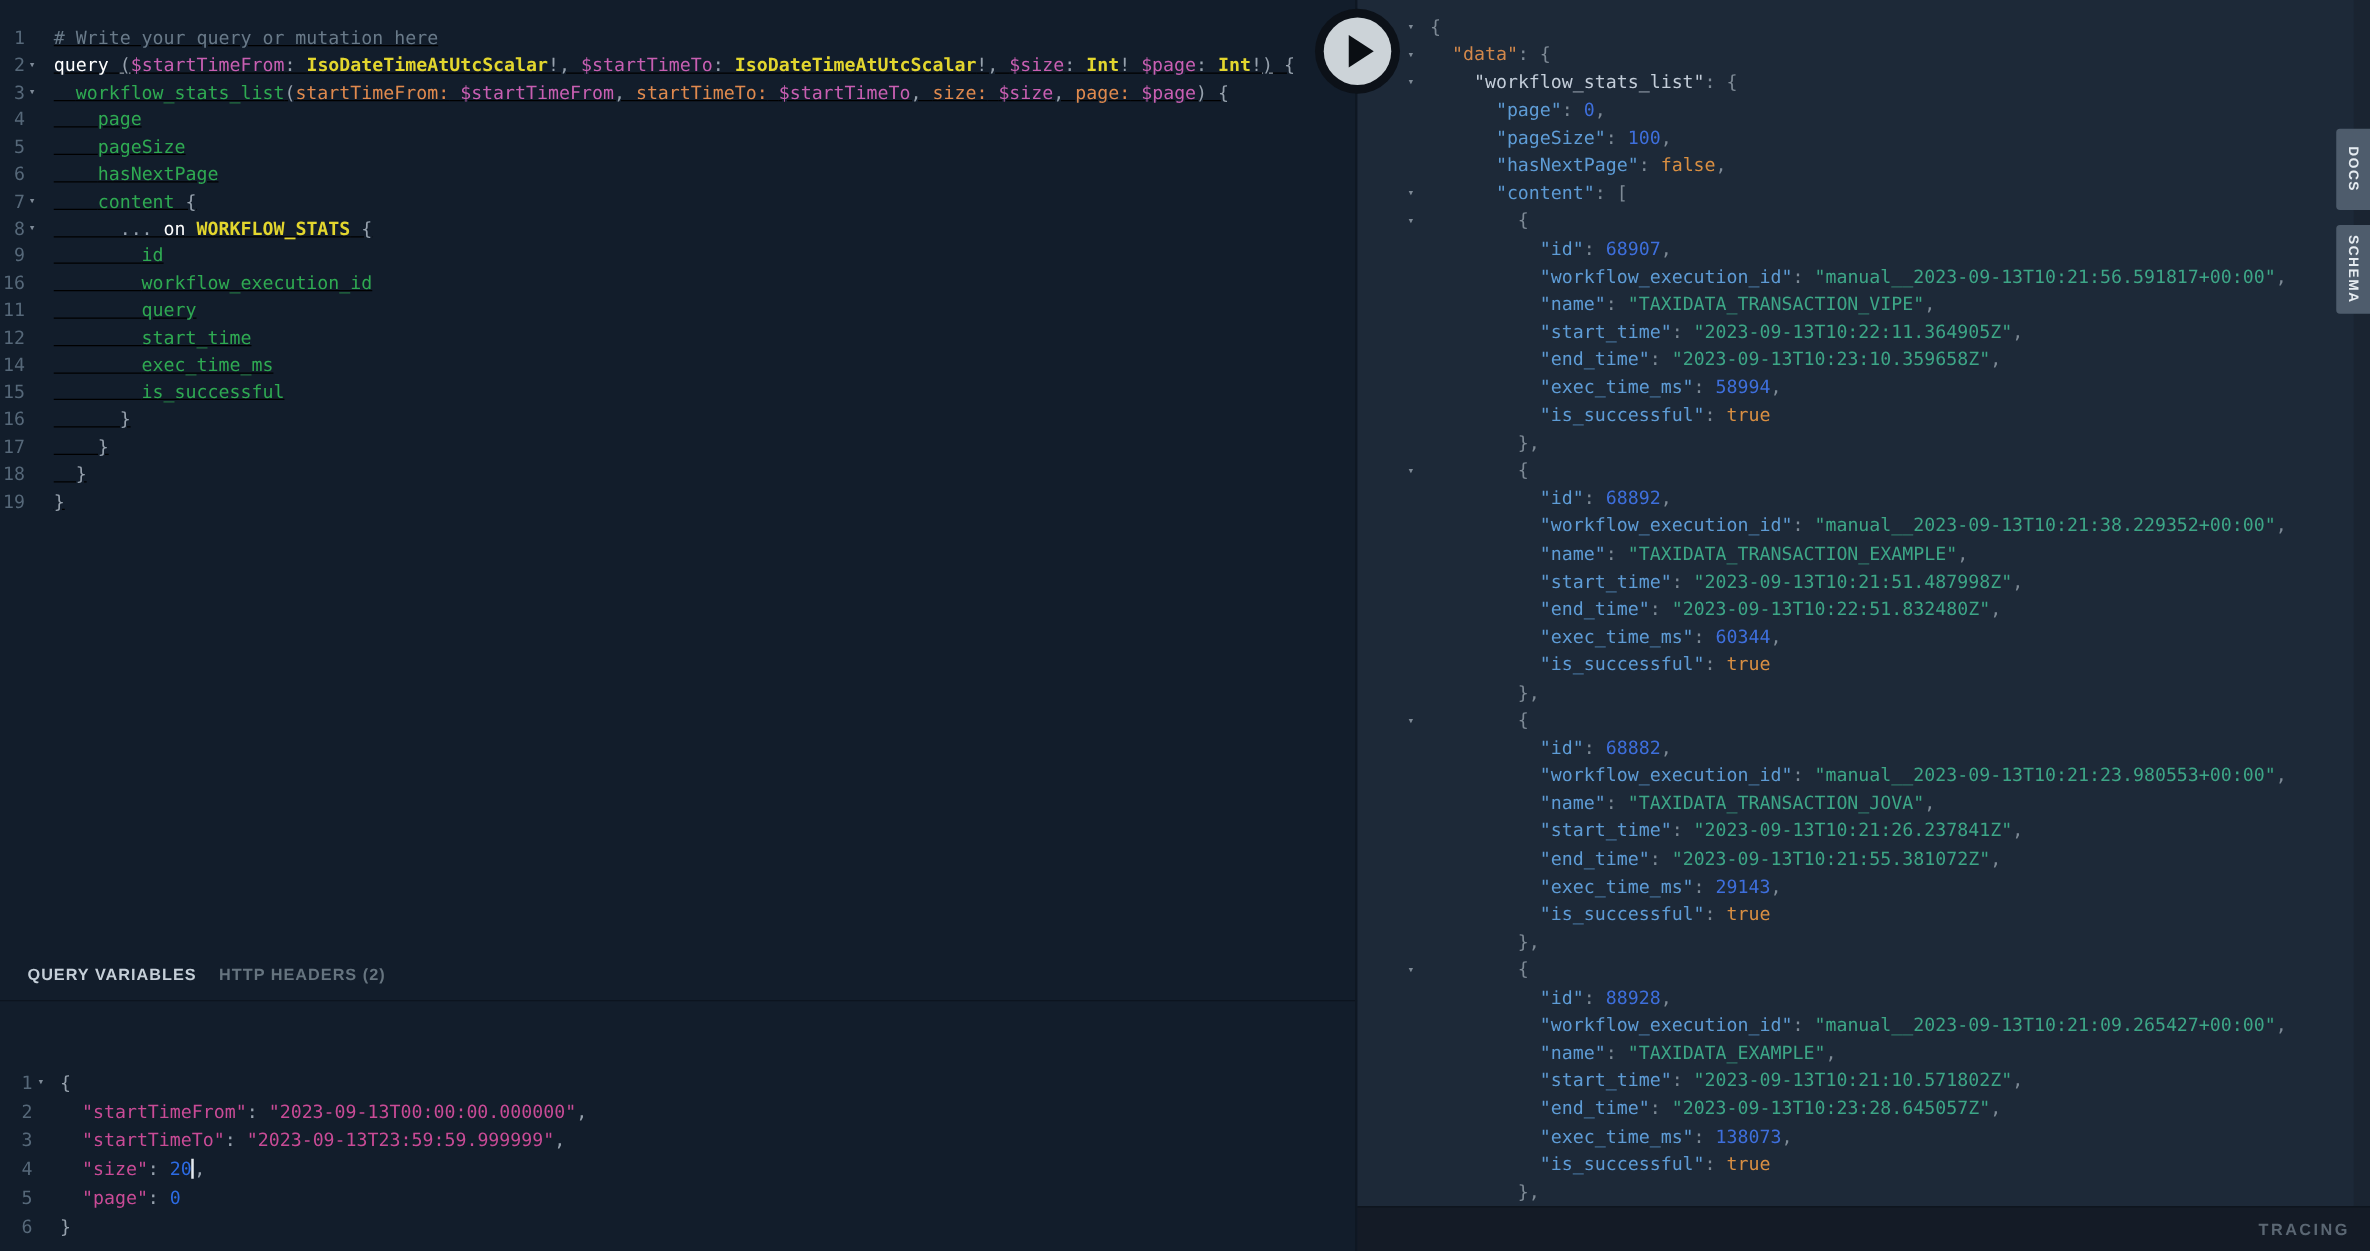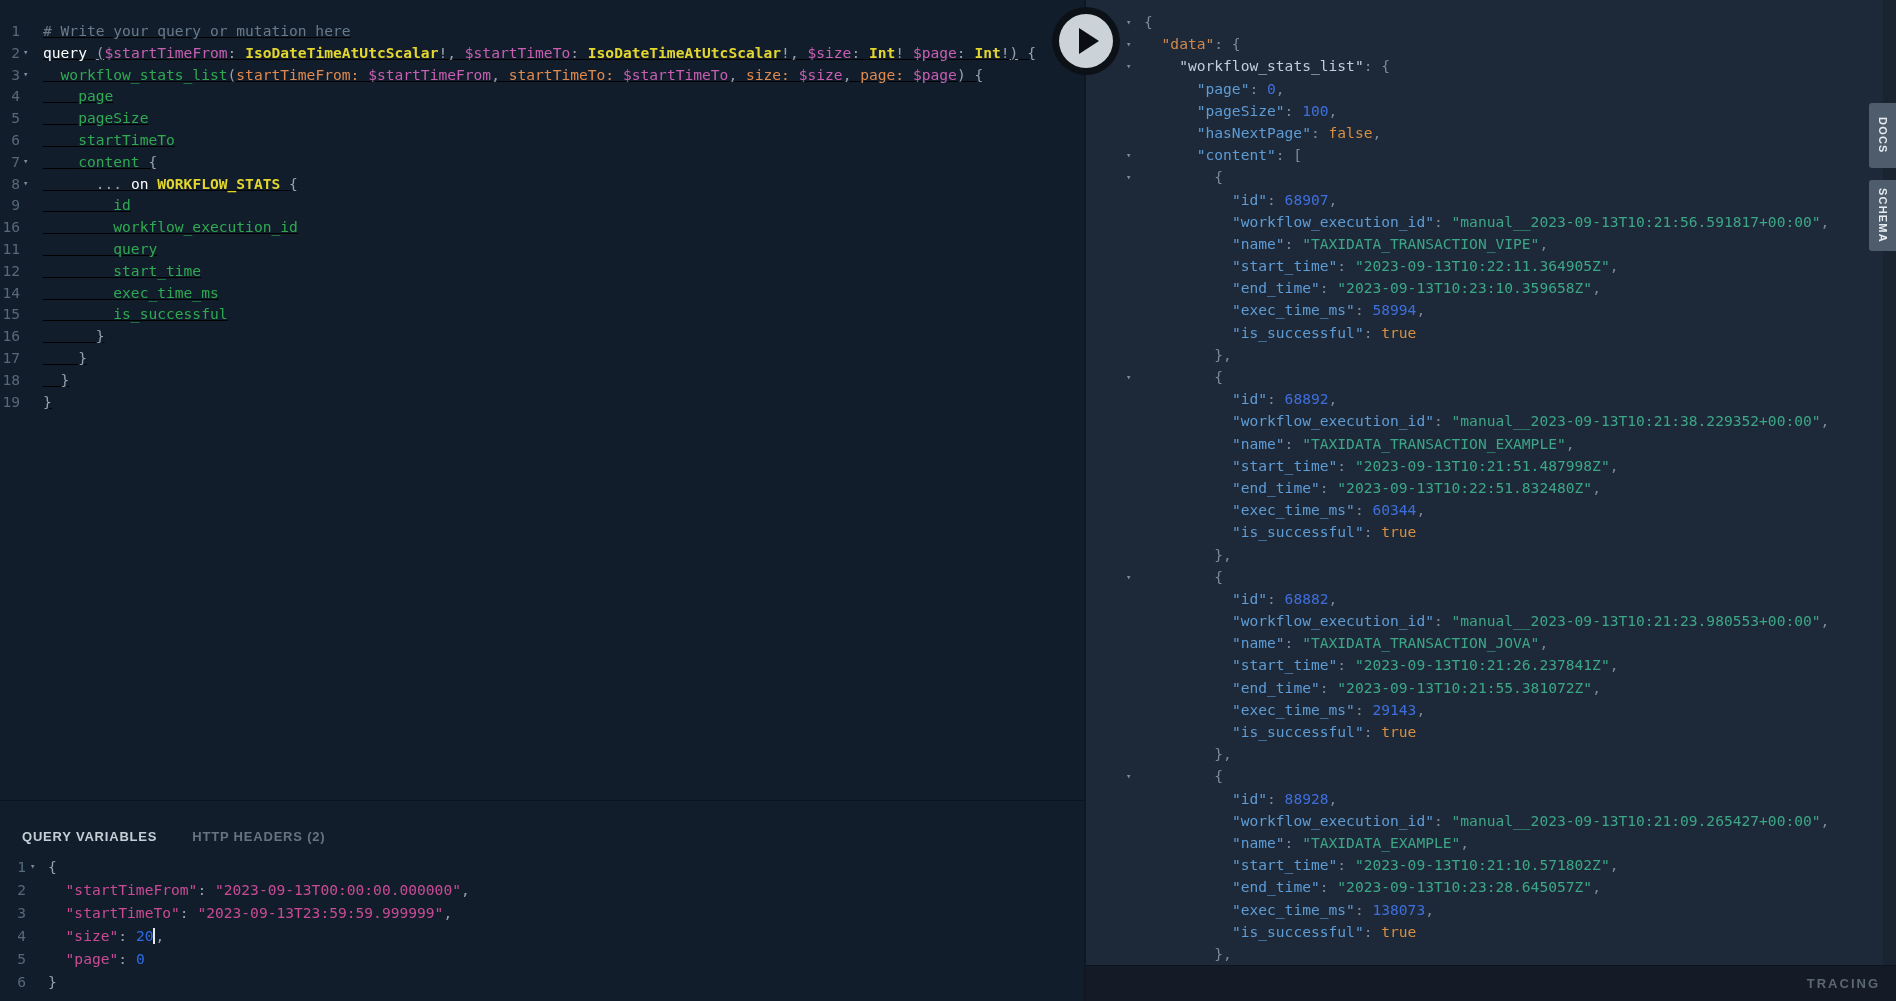--- a/index.html
+++ b/index.html
@@ -25,22 +25,22 @@
   .t-field    { color:#2faa52; }
   .t-type     { color:#e3d62e; font-weight:bold; }
   .t-variable { color:#c85fb2; }
   .t-argument { color:#e08a4e; }
   .t-punct    { color:#96a1ad; }
   .t-punct-match { color:#96a1ad; text-decoration:underline; }
 
   
   .vars-divider { position:absolute; left:0; top:800px; width:1086px; height:1px;
                   background:#0c141f; }
-  .vars-header { position:absolute; left:0; top:814px; width:1086px; height:45px;
-                 display:flex; align-items:center; gap:35px; padding-left:22px;
+  .vars-header { position:absolute; left:0; top:757px; width:1086px; height:45px;
+                 display:flex; align-items:center; gap:18px; padding-left:22px;
                  font-family:"Liberation Sans", sans-serif; font-size:13px;
                  font-weight:bold; letter-spacing:0.8px; }
   .vars-tab-active   { color:#c5cfd8; cursor:pointer; }
   .vars-tab-inactive { color:#66747f; cursor:pointer; }
   .vars-editor { position:absolute; left:0; top:846px; width:1086px; height:155px;
                  padding-top:9px; }
   .vline { position:relative; height:23px; line-height:23px; font-size:14.6px; white-space:pre; }
   .vline .lnum { position:absolute; left:0; top:0; width:26px; text-align:right; color:#566879; }
   .vline .fold { position:absolute; left:30px; top:0; color:#7e8a97; font-size:9px; }
   .vline .code { display:block; margin-left:48px; }
@@ -105,21 +105,21 @@
 
 <div id="app">
 
   <div class="editor-pane">
     <div class="query-editor" id="query-lines">
         <div class="cline"><span class="lnum">1</span><span class="code"><span class="t-comment"># Write your query or mutation here</span></span></div>
         <div class="cline"><span class="lnum">2</span><span class="fold">▾</span><span class="code"><span class="t-keyword">query</span><span class="t-punct"> </span><span class="t-punct-match">(</span><span class="t-variable">$startTimeFrom</span><span class="t-punct">: </span><span class="t-type">IsoDateTimeAtUtcScalar</span><span class="t-punct">!, </span><span class="t-variable">$startTimeTo</span><span class="t-punct">: </span><span class="t-type">IsoDateTimeAtUtcScalar</span><span class="t-punct">!, </span><span class="t-variable">$size</span><span class="t-punct">: </span><span class="t-type">Int</span><span class="t-punct">! </span><span class="t-variable">$page</span><span class="t-punct">: </span><span class="t-type">Int</span><span class="t-punct">!</span><span class="t-punct-match">)</span><span class="t-punct"> {</span></span></div>
         <div class="cline"><span class="lnum">3</span><span class="fold">▾</span><span class="code"><span class="t-punct">  </span><span class="t-field">workflow_stats_list</span><span class="t-punct">(</span><span class="t-argument">startTimeFrom:</span><span class="t-punct"> </span><span class="t-variable">$startTimeFrom</span><span class="t-punct">, </span><span class="t-argument">startTimeTo:</span><span class="t-punct"> </span><span class="t-variable">$startTimeTo</span><span class="t-punct">, </span><span class="t-argument">size:</span><span class="t-punct"> </span><span class="t-variable">$size</span><span class="t-punct">, </span><span class="t-argument">page:</span><span class="t-punct"> </span><span class="t-variable">$page</span><span class="t-punct">) {</span></span></div>
         <div class="cline"><span class="lnum">4</span><span class="code"><span class="t-punct">    </span><span class="t-field">page</span></span></div>
         <div class="cline"><span class="lnum">5</span><span class="code"><span class="t-punct">    </span><span class="t-field">pageSize</span></span></div>
-        <div class="cline"><span class="lnum">6</span><span class="code"><span class="t-punct">    </span><span class="t-field">startTimeTo</span></span></div>
+        <div class="cline"><span class="lnum">6</span><span class="code"><span class="t-punct">    </span><span class="t-field">hasNextPage</span></span></div>
         <div class="cline"><span class="lnum">7</span><span class="fold">▾</span><span class="code"><span class="t-punct">    </span><span class="t-field">content</span><span class="t-punct"> {</span></span></div>
         <div class="cline"><span class="lnum">8</span><span class="fold">▾</span><span class="code"><span class="t-punct">      ... </span><span class="t-keyword">on</span><span class="t-punct"> </span><span class="t-type">WORKFLOW_STATS</span><span class="t-punct"> {</span></span></div>
         <div class="cline"><span class="lnum">9</span><span class="code"><span class="t-punct">        </span><span class="t-field">id</span></span></div>
         <div class="cline"><span class="lnum">16</span><span class="code"><span class="t-punct">        </span><span class="t-field">workflow_execution_id</span></span></div>
         <div class="cline"><span class="lnum">11</span><span class="code"><span class="t-punct">        </span><span class="t-field">query</span></span></div>
         <div class="cline"><span class="lnum">12</span><span class="code"><span class="t-punct">        </span><span class="t-field">start_time</span></span></div>
         <div class="cline"><span class="lnum">14</span><span class="code"><span class="t-punct">        </span><span class="t-field">exec_time_ms</span></span></div>
         <div class="cline"><span class="lnum">15</span><span class="code"><span class="t-punct">        </span><span class="t-field">is_successful</span></span></div>
         <div class="cline"><span class="lnum">16</span><span class="code"><span class="t-punct">      }</span></span></div>
         <div class="cline"><span class="lnum">17</span><span class="code"><span class="t-punct">    }</span></span></div>

